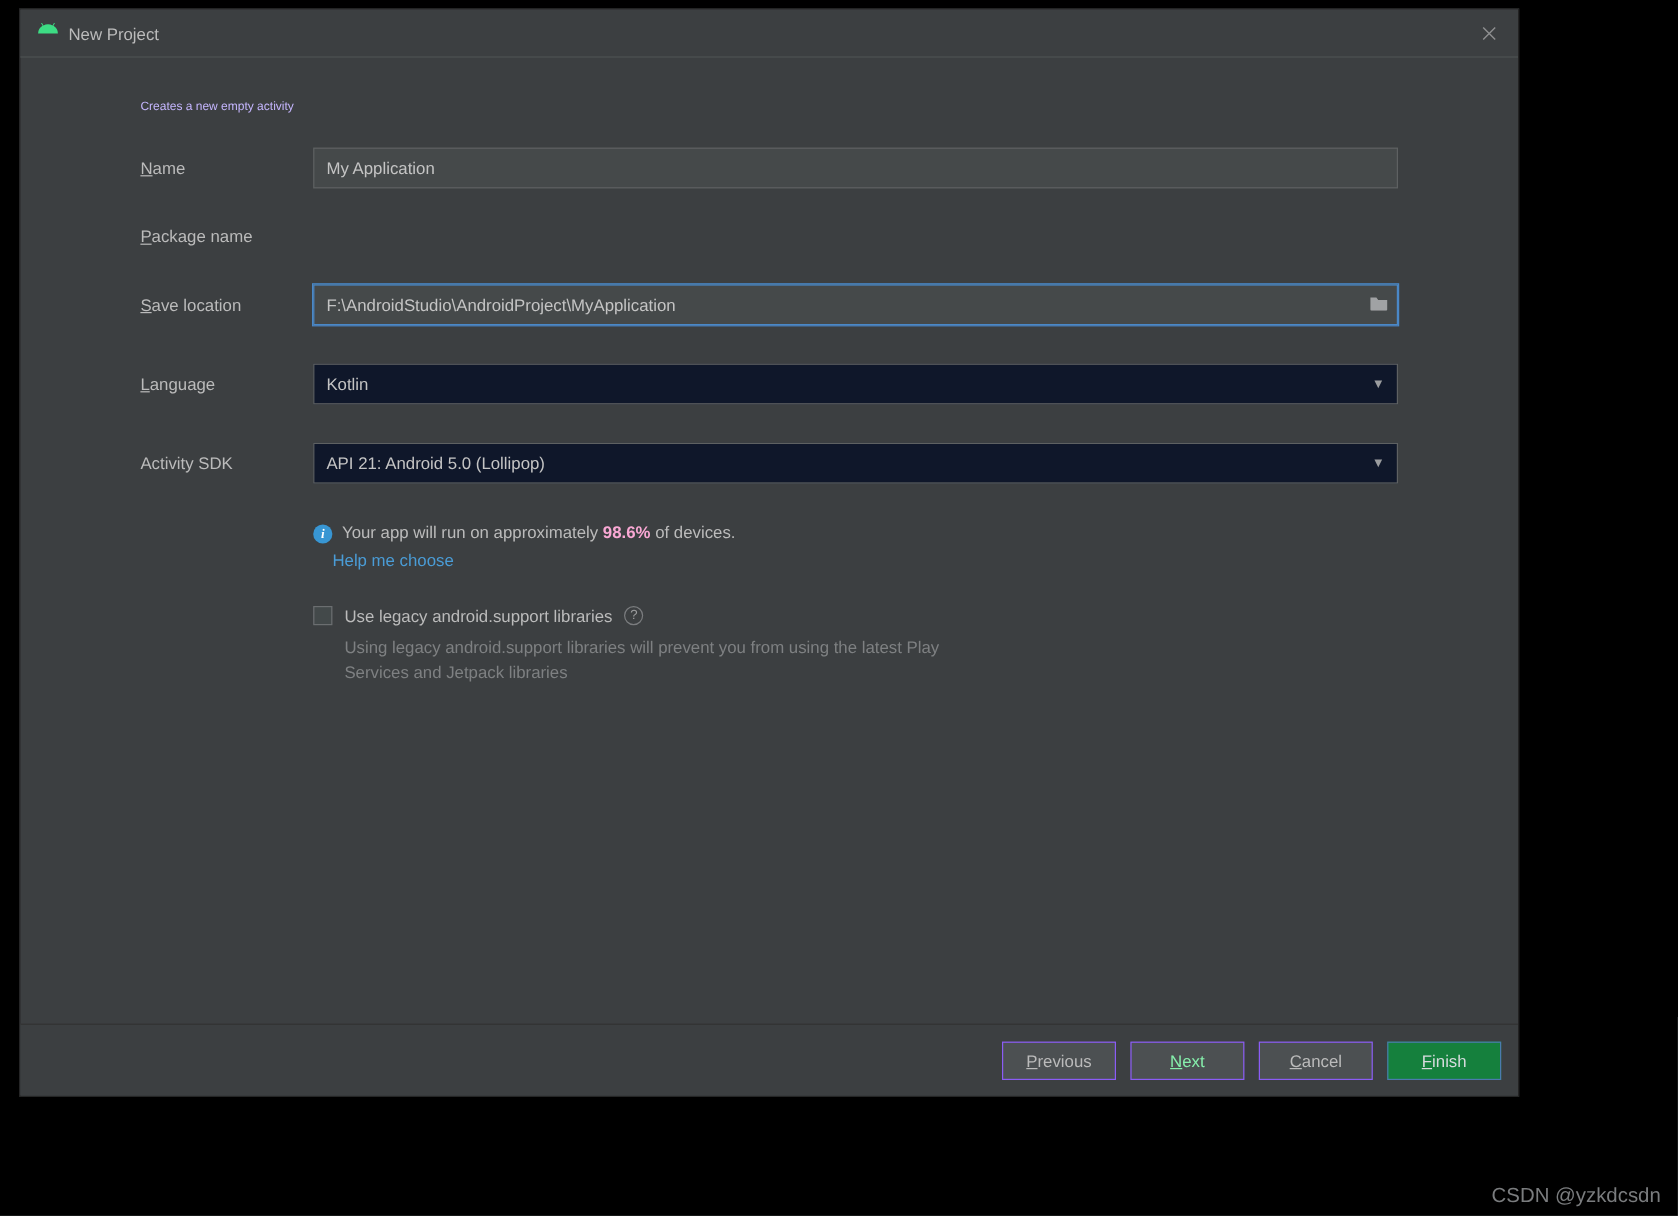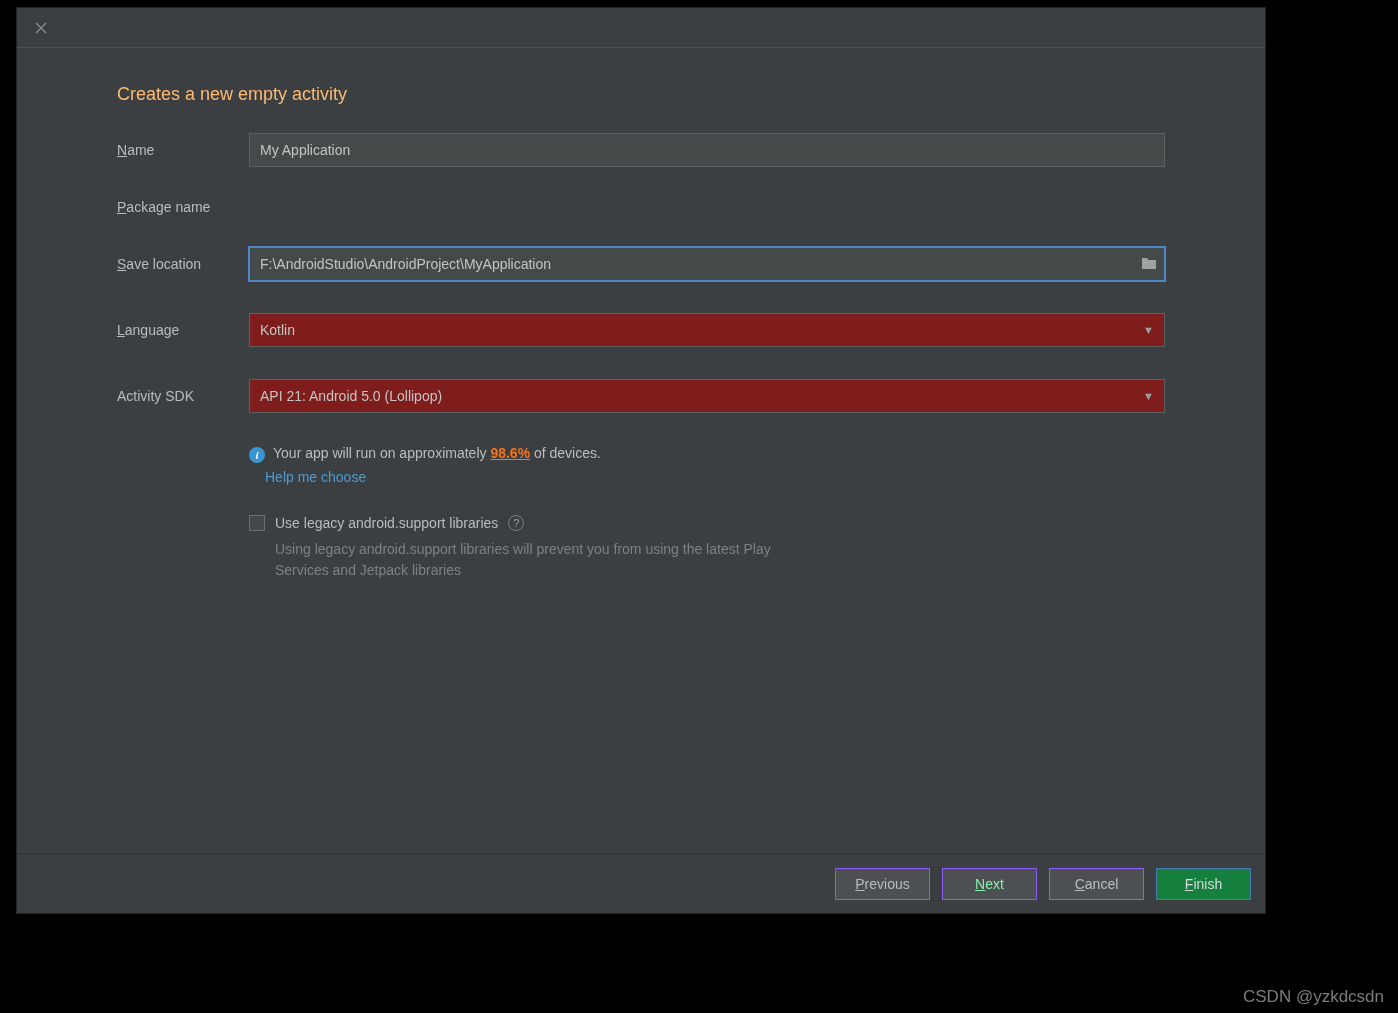--- a/index.html
+++ b/index.html
@@ -54,29 +54,29 @@
       padding: 36px 100px 20px 100px;
       overflow: auto;
     }
     .heading {
       color: #e8e8e8;
       font-size: 16px;
       font-weight: 600;
       margin-bottom: 26px;
     }
     .subheading {
-      color: #fdba74;
-      font-size: 18px;
+      color: #c4b5fd;
+      font-size: 10px;
       margin-bottom: 28px;
     }
     .form-row {
       display: flex;
       align-items: center;
       margin-bottom: 32px;
-      gap: 4px;
+      gap: 16px;
     }
     .label-col {
       width: 128px;
       flex-shrink: 0;
       color: #bbbbbb;
       font-size: 14px;
     }
     .label-col .ul { text-decoration: underline; }
     .input-col {
       flex: 1;
@@ -92,21 +92,21 @@
       font-size: 14px;
       outline: none;
     }
     .text-input.focused {
       border: 1px solid #4a88c7;
       box-shadow: 0 0 0 1px #4a88c7;
     }
     .select {
       width: 100%;
       height: 34px;
-      background: #7f1d1d;
+      background: #0f172a;
       border: 1px solid #5e6162;
       color: #c4c4c4;
       padding: 0 10px;
       font-size: 14px;
       display: flex;
       align-items: center;
       justify-content: space-between;
       cursor: pointer;
     }
     .select-chevron { color: #9b9d9f; font-size: 11px; }
@@ -131,21 +131,21 @@
       font-size: 11px;
       font-weight: bold;
       font-style: italic;
       display: flex;
       align-items: center;
       justify-content: center;
       font-family: Georgia, serif;
       margin-top: 2px;
     }
     .info-text { color: #bbbbbb; font-size: 14px; }
-    .info-text b { color: #f97316; font-weight: 600; text-decoration: underline; }
+    .info-text b { color: #f9a8d4; font-weight: 600; }
     .help-link {
       color: #4a9cd6;
       font-size: 14px;
       margin-top: 6px;
       margin-left: 16px;
       display: inline-block;
       cursor: pointer;
     }
     .checkbox-row {
       display: flex;
@@ -219,20 +219,28 @@
       color: #7a7c7e;
       font-size: 17px;
     }
   </style>
 </head>
 <body>
 
 <div class="dialog">
 
   <div class="titlebar">
+    <div class="titlebar-title">
+      <span class="android-icon">
+        <svg width="18" height="18" viewBox="0 0 24 24">
+          <path fill="#3ddc84" d="M17.5 9.5a1 1 0 100-2 1 1 0 000 2zm-11 0a1 1 0 100-2 1 1 0 000 2zM18 3.3l1.7-2.9-0.9-0.5L17 2.9A10 10 0 0012 1.6 10 10 0 007 2.9L5.2-0.1l-0.9 0.5L6 3.3A10 10 0 001 12h22a10 10 0 00-5-8.7z"></path>
+        </svg>
+      </span>
+      <span>New Project</span>
+    </div>
     <div class="close-btn">
       <svg width="12" height="12" viewBox="0 0 12 12">
         <path stroke="#8e8f90" stroke-width="1.2" d="M1 1l10 10M11 1L1 11"></path>
       </svg>
     </div>
   </div>
 
   <div class="content">
     <div class="subheading">Creates a new empty activity</div>
 

